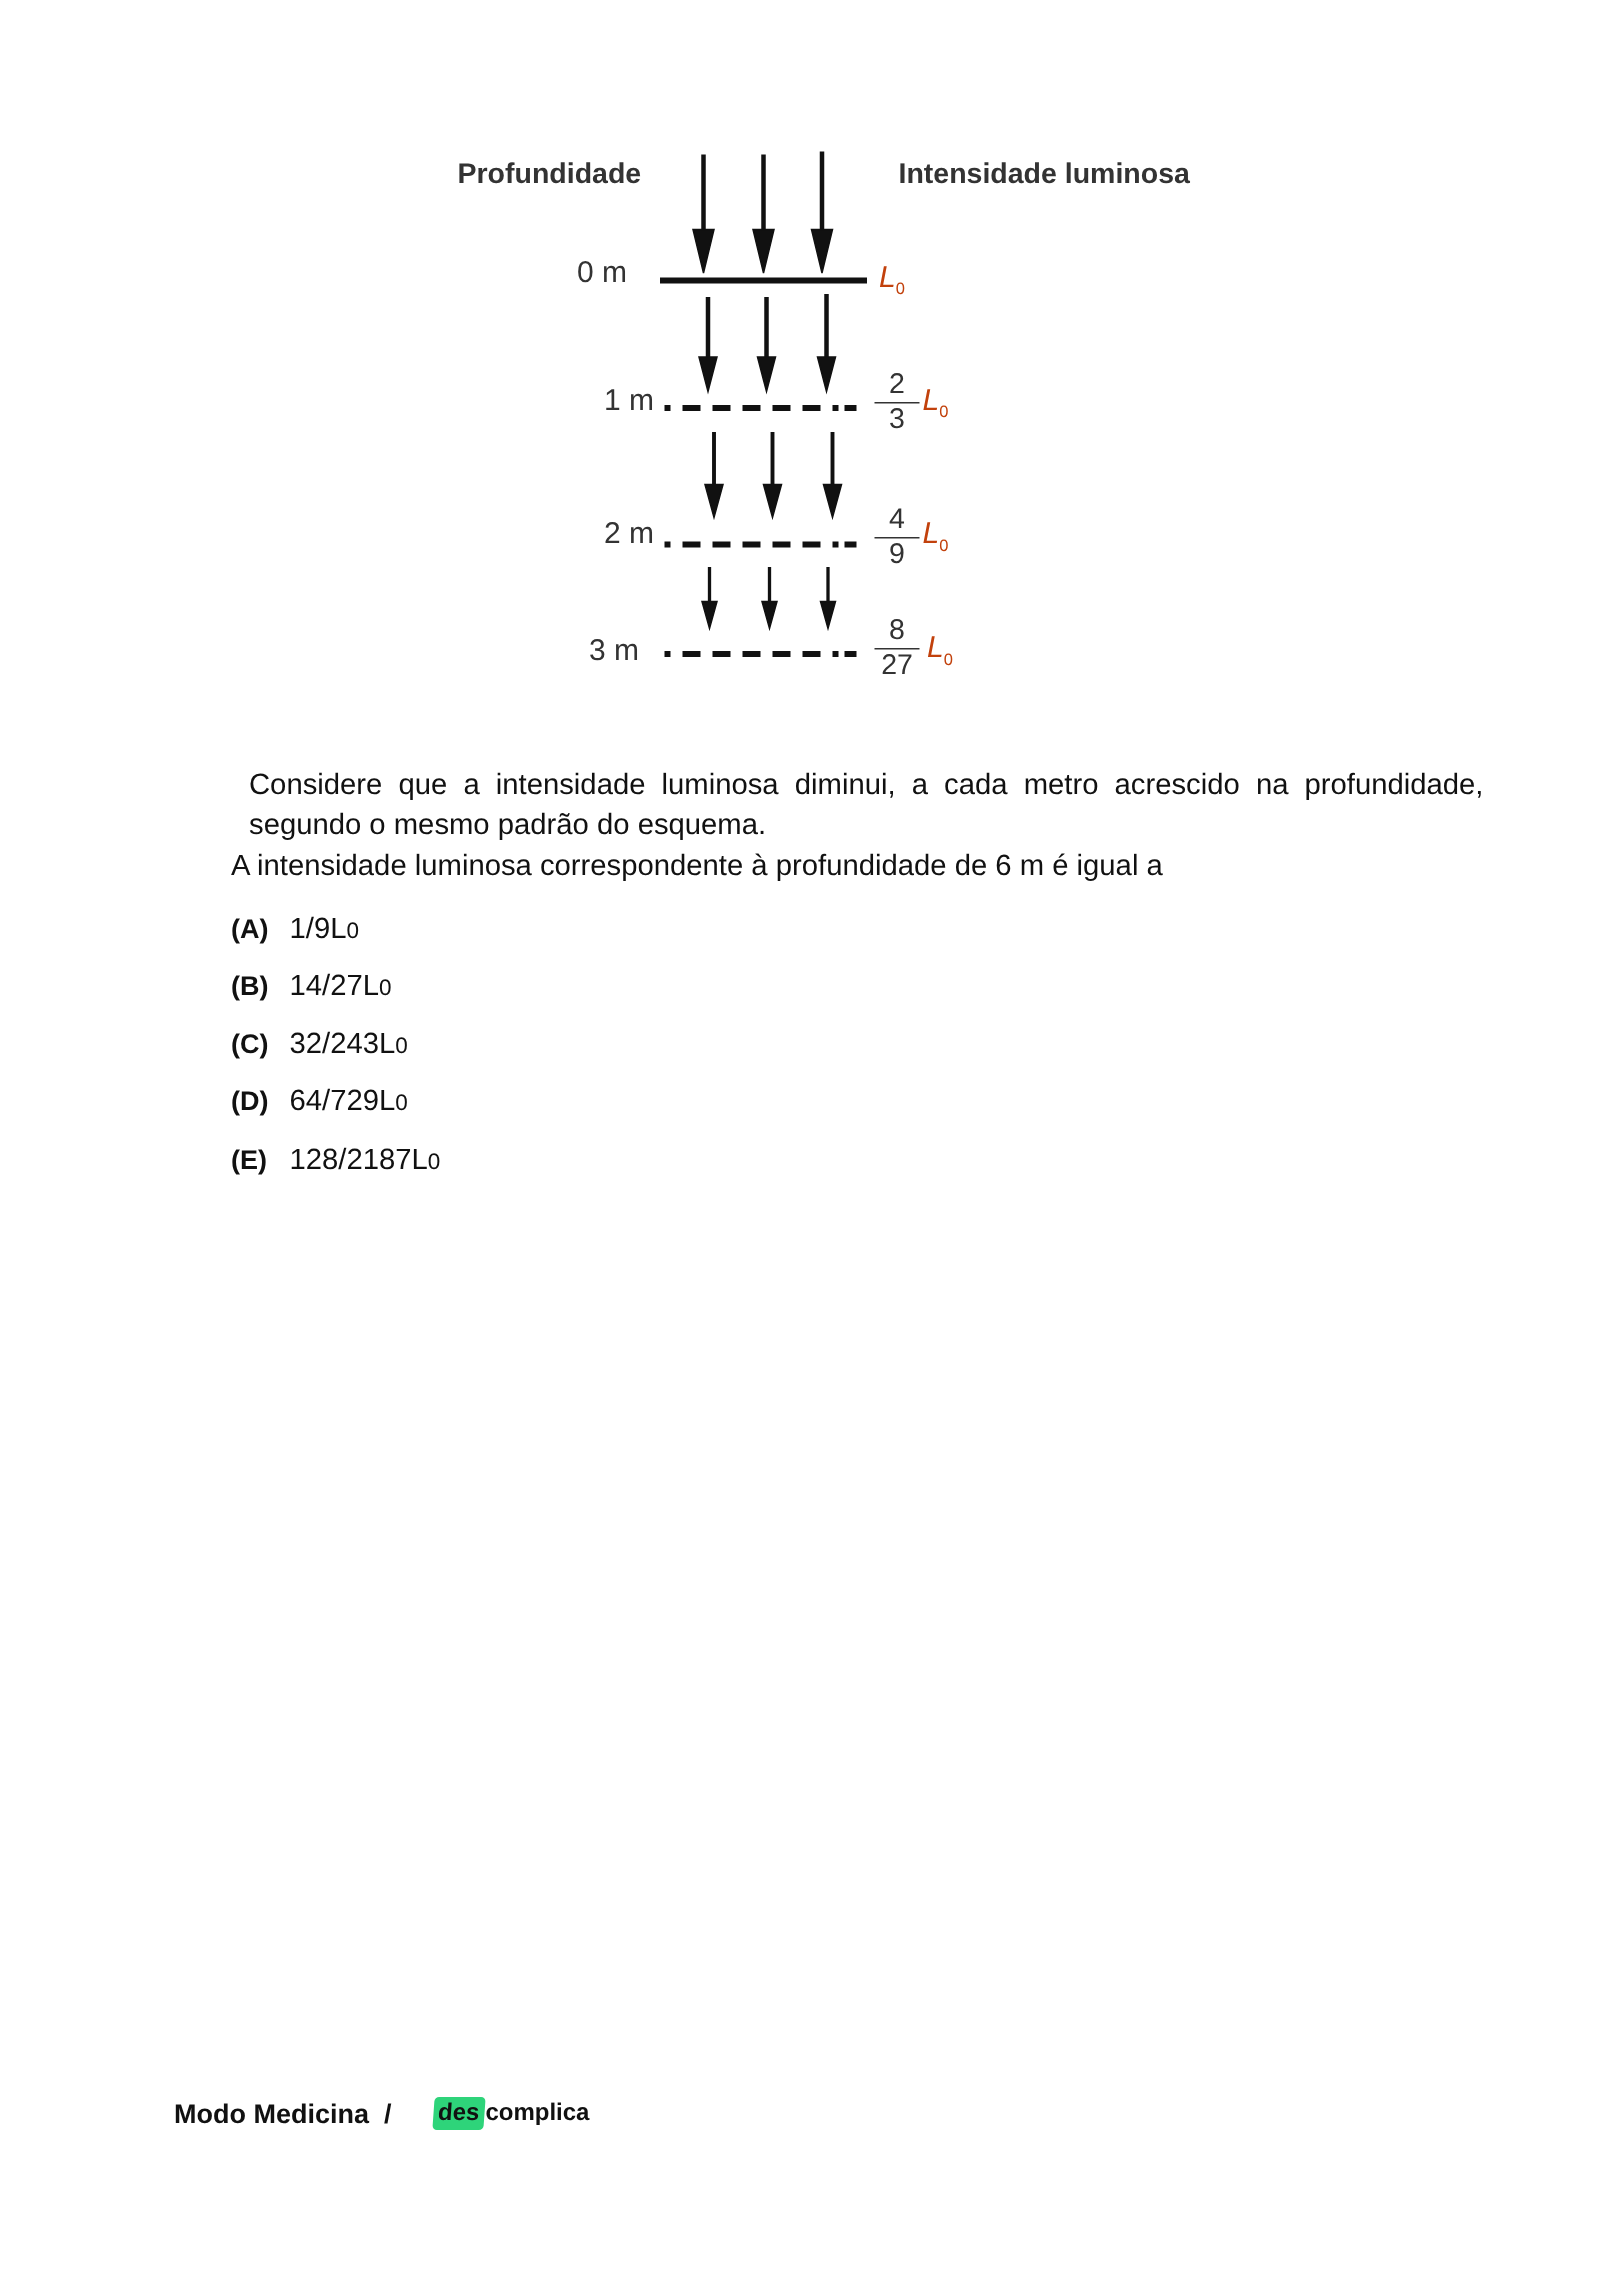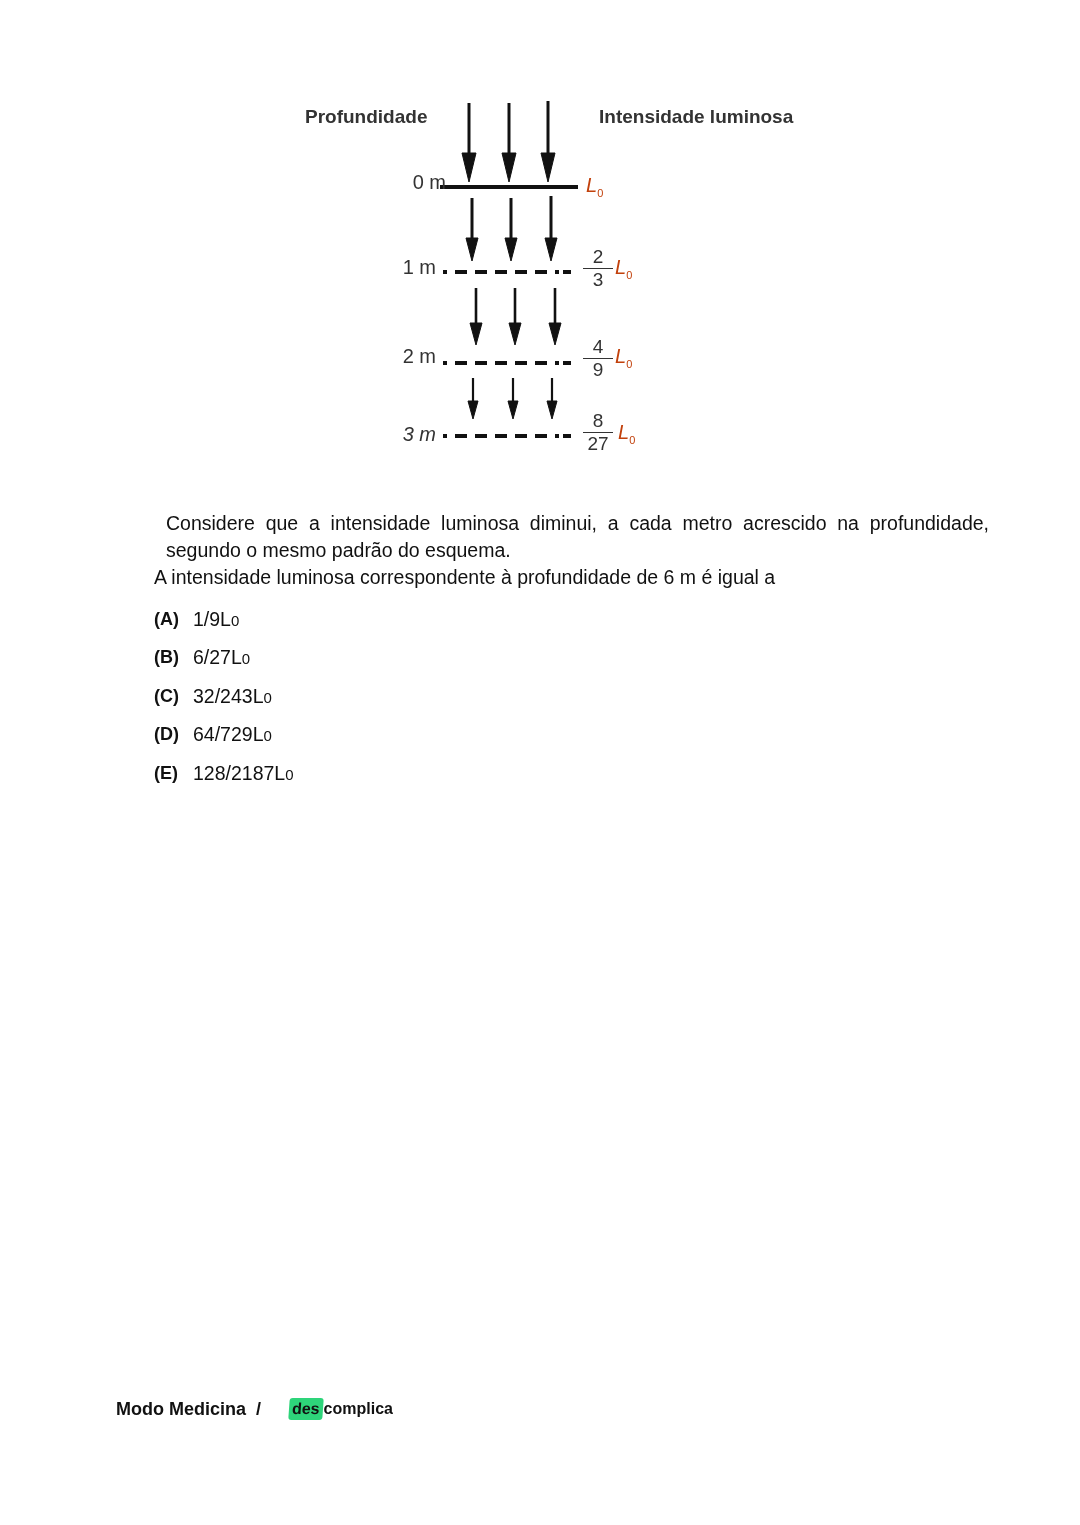--- a/index.html
+++ b/index.html
@@ -74,47 +74,47 @@
       <line x1="262" y1="283" x2="262" y2="308" stroke-width="2.2"></line>
         <polygon points="257,306 267,306 262,324"></polygon>
     </g>
 
     <line x1="153" y1="341" x2="288" y2="341" stroke="#111" stroke-width="4" stroke-dasharray="4,8,12,8,12,8,12,8,12,8,12,8,4"></line>
   </svg>
 
   <div class="dlabel" style="left:15px;top:11px;">Profundidade</div>
   <div class="dlabel" style="left:289px;top:11px;margin-left:20px;">Intensidade luminosa</div>
 
-  <div class="depth" style="left:96px;top:76px;">0 m</div>
+  <div class="depth" style="left:68px;top:76px;">0 m</div>
   <div class="lzero" style="left:296px;top:79px;"><span>L</span><sub>0</sub></div>
 
   <div class="depth" style="left:86px;top:161px;">1 m</div>
   <div class="frac" style="left:293px;top:151px;"><span class="num">2</span><span>3</span></div>
   <div class="lzero" style="left:325px;top:161px;"><span>L</span><sub>0</sub></div>
 
   <div class="depth" style="left:86px;top:250px;">2 m</div>
   <div class="frac" style="left:293px;top:241px;"><span class="num">4</span><span>9</span></div>
   <div class="lzero" style="left:325px;top:250px;"><span>L</span><sub>0</sub></div>
 
-  <div class="depth" style="left:86px;top:328px;font-style:italic;">3 m</div>
+  <div class="depth" style="left:76px;top:328px;">3 m</div>
   <div class="frac" style="left:293px;top:315px;"><span class="num">8</span><span>27</span></div>
   <div class="lzero" style="left:328px;top:326px;"><span>L</span><sub>0</sub></div>
 </div>
 
 <p class="para" style="top:498px;margin:12px;">Considere que a intensidade luminosa diminui, a cada metro acrescido na profundidade, segundo o mesmo padrão do esquema.</p>
 <p class="para" style="top:564px;margin:0;">A intensidade luminosa correspondente à profundidade de 6 m é igual a</p>
 
 <div class="options">
   <div class="opt">
       <span class="letter">(A)</span>
       <span class="val"><span>1/9L</span><sub>0</sub></span>
     </div>
   <div class="opt">
       <span class="letter">(B)</span>
-      <span class="val"><span>6/27L</span><sub>0</sub></span>
+      <span class="val"><span>14/27L</span><sub>0</sub></span>
     </div>
   <div class="opt">
       <span class="letter">(C)</span>
       <span class="val"><span>32/243L</span><sub>0</sub></span>
     </div>
   <div class="opt">
       <span class="letter">(D)</span>
       <span class="val"><span>64/729L</span><sub>0</sub></span>
     </div>
   <div class="opt">

